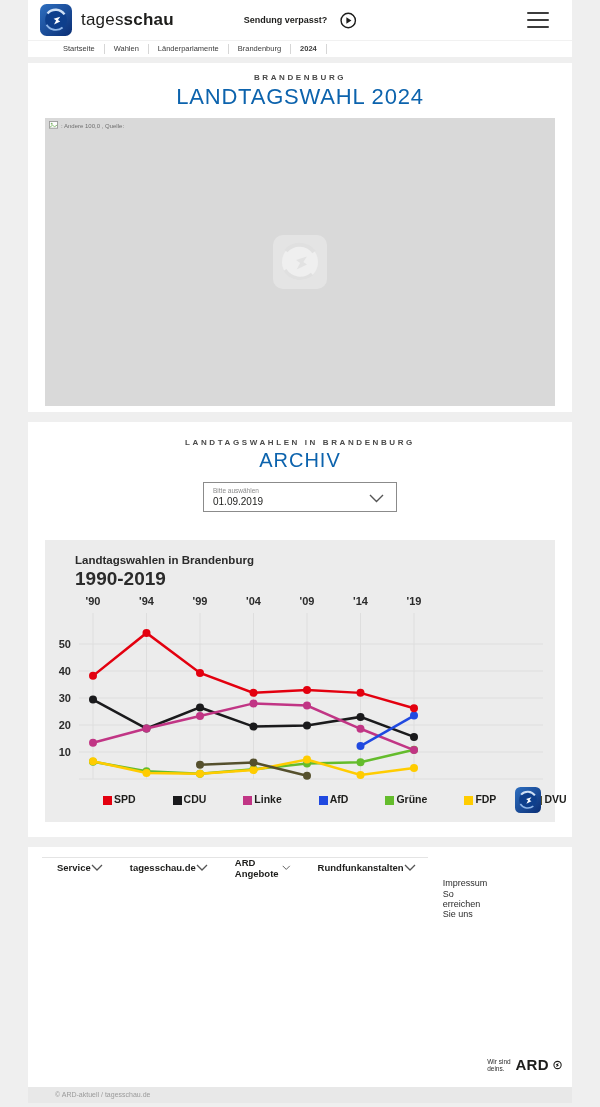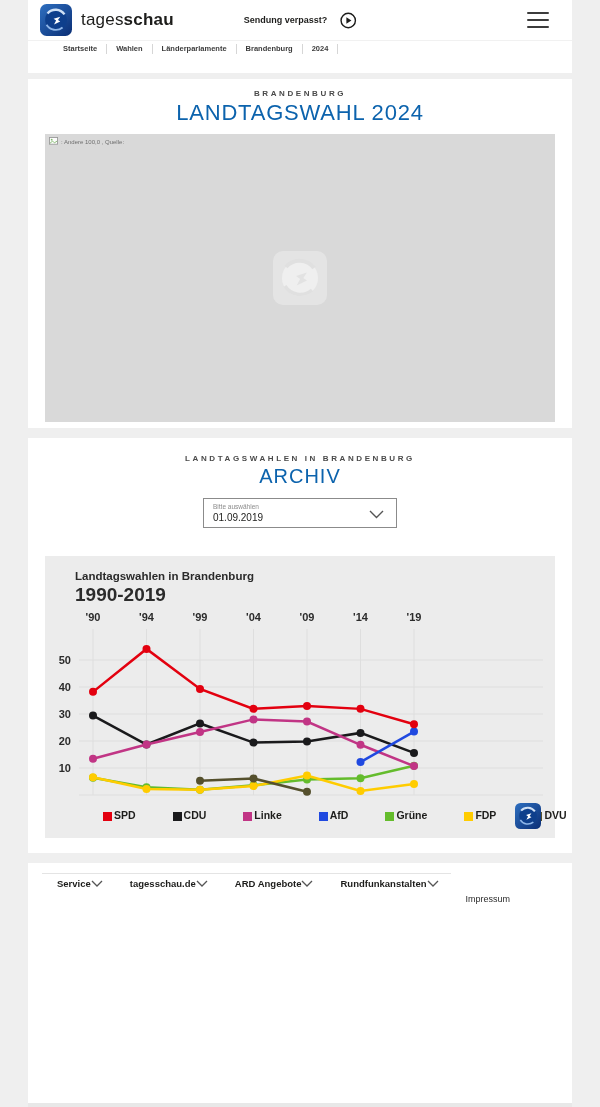--- a/index.html
+++ b/index.html
@@ -5,31 +5,31 @@
   * { box-sizing: border-box; margin: 0; padding: 0; }
   html,body { width:600px; }
   body {
     height:1107px; background:#efefef;
     font-family:"Liberation Sans", sans-serif; color:#1d1d1b;
     position:relative; overflow:hidden;
   }
   .card { width:544px; margin:0 auto; background:#ffffff; }
 
   
-  .header-card { height:73px; }
+  .header-card { height:57px; }
   .header-top { height:40px; display:flex; align-items:center; padding:0 23px 0 12px; position:relative; }
   .ts-logo { width:32px; height:32px; display:block; }
   .brand { margin-left:9px; font-size:17px; letter-spacing:.2px; color:#1d1d1b; }
   .brand .bold { font-weight:700; }
   .sendung { position:absolute; left:50%; transform:translateX(-50%); top:0; height:40px; display:flex; align-items:center; gap:12px; }
   .sendung-label { font-size:9px; font-weight:700; color:#1d1d1b; }
   .hamburger { margin-left:auto; width:22px; height:16px; display:flex; flex-direction:column; justify-content:space-between; cursor:pointer; background:none; border:none; }
   .hamburger span { display:block; height:2px; background:#3c3c3c; border-radius:1px; }
   .breadcrumb { height:17px; border-top:1px solid #f1f1f1; display:flex; align-items:center; padding-left:26px; }
-  .crumb { font-size:7.5px; color:#3c3c3c; padding:0 9px; border-right:1px solid #d6d6d6; line-height:10px; cursor:pointer;font-weight:bold; }
+  .crumb { font-size:7.5px; color:#3c3c3c; padding:0 9px; border-right:1px solid #d6d6d6; line-height:10px; cursor:pointer; }
   .crumb.current { font-weight:700; }
 
   .gap6 { height:6px; } .gap10 { height:10px; }
 
   
   .hero-card { height:349px; padding-top:9px; text-align:center; }
   .eyebrow { font-size:8px; font-weight:700; letter-spacing:2.6px; color:#4a4a4a; line-height:11px; }
   .hero-title { font-size:22px; font-weight:400; letter-spacing:.8px; color:#0c63ad; line-height:27px; }
   .image-ph { margin:8px 17px 0; height:288px; background:#d9d9d9; position:relative; text-align:left; }
   .alt-line { position:absolute; top:3px; left:4px; display:flex; align-items:center; gap:3px; }
@@ -291,19 +291,28 @@
   </div>
   <div class="acc-row">
     <span class="acc-label">Rundfunkanstalten</span>
     <svg width="12" height="8" viewBox="0 0 12 8">
         <polyline points="1,1 6,6 11,1" fill="none" stroke="#555555" stroke-width="1.3"></polyline>
       </svg>
   </div>
 
   <div class="footer-links">
     <div class="footer-link">Impressum</div>
-  </div>
-
+    <div class="footer-link">So erreichen Sie uns</div>
+  </div>
+
+  <div class="ard-brand">
+    <span class="ard-claim">Wir sind deins.</span>
+    <span class="ard-word">ARD</span>
+    <svg width="16" height="16" viewBox="0 0 20 20">
+      <circle cx="10" cy="10" r="8" fill="none" stroke="#1d1d1b" stroke-width="2.3"></circle>
+      <path d="M13 6.2 l-7.2 2.4 2.7 1.8 -2.1 4.1 6.6 -3.1 -2.4 -1.7 z" fill="#1d1d1b"></path>
+    </svg>
+  </div>
 </div>
 
 <div class="copyright-bar">
   <div class="copyright-text">© ARD-aktuell / tagesschau.de</div>
 </div>
 
 </body></html>

